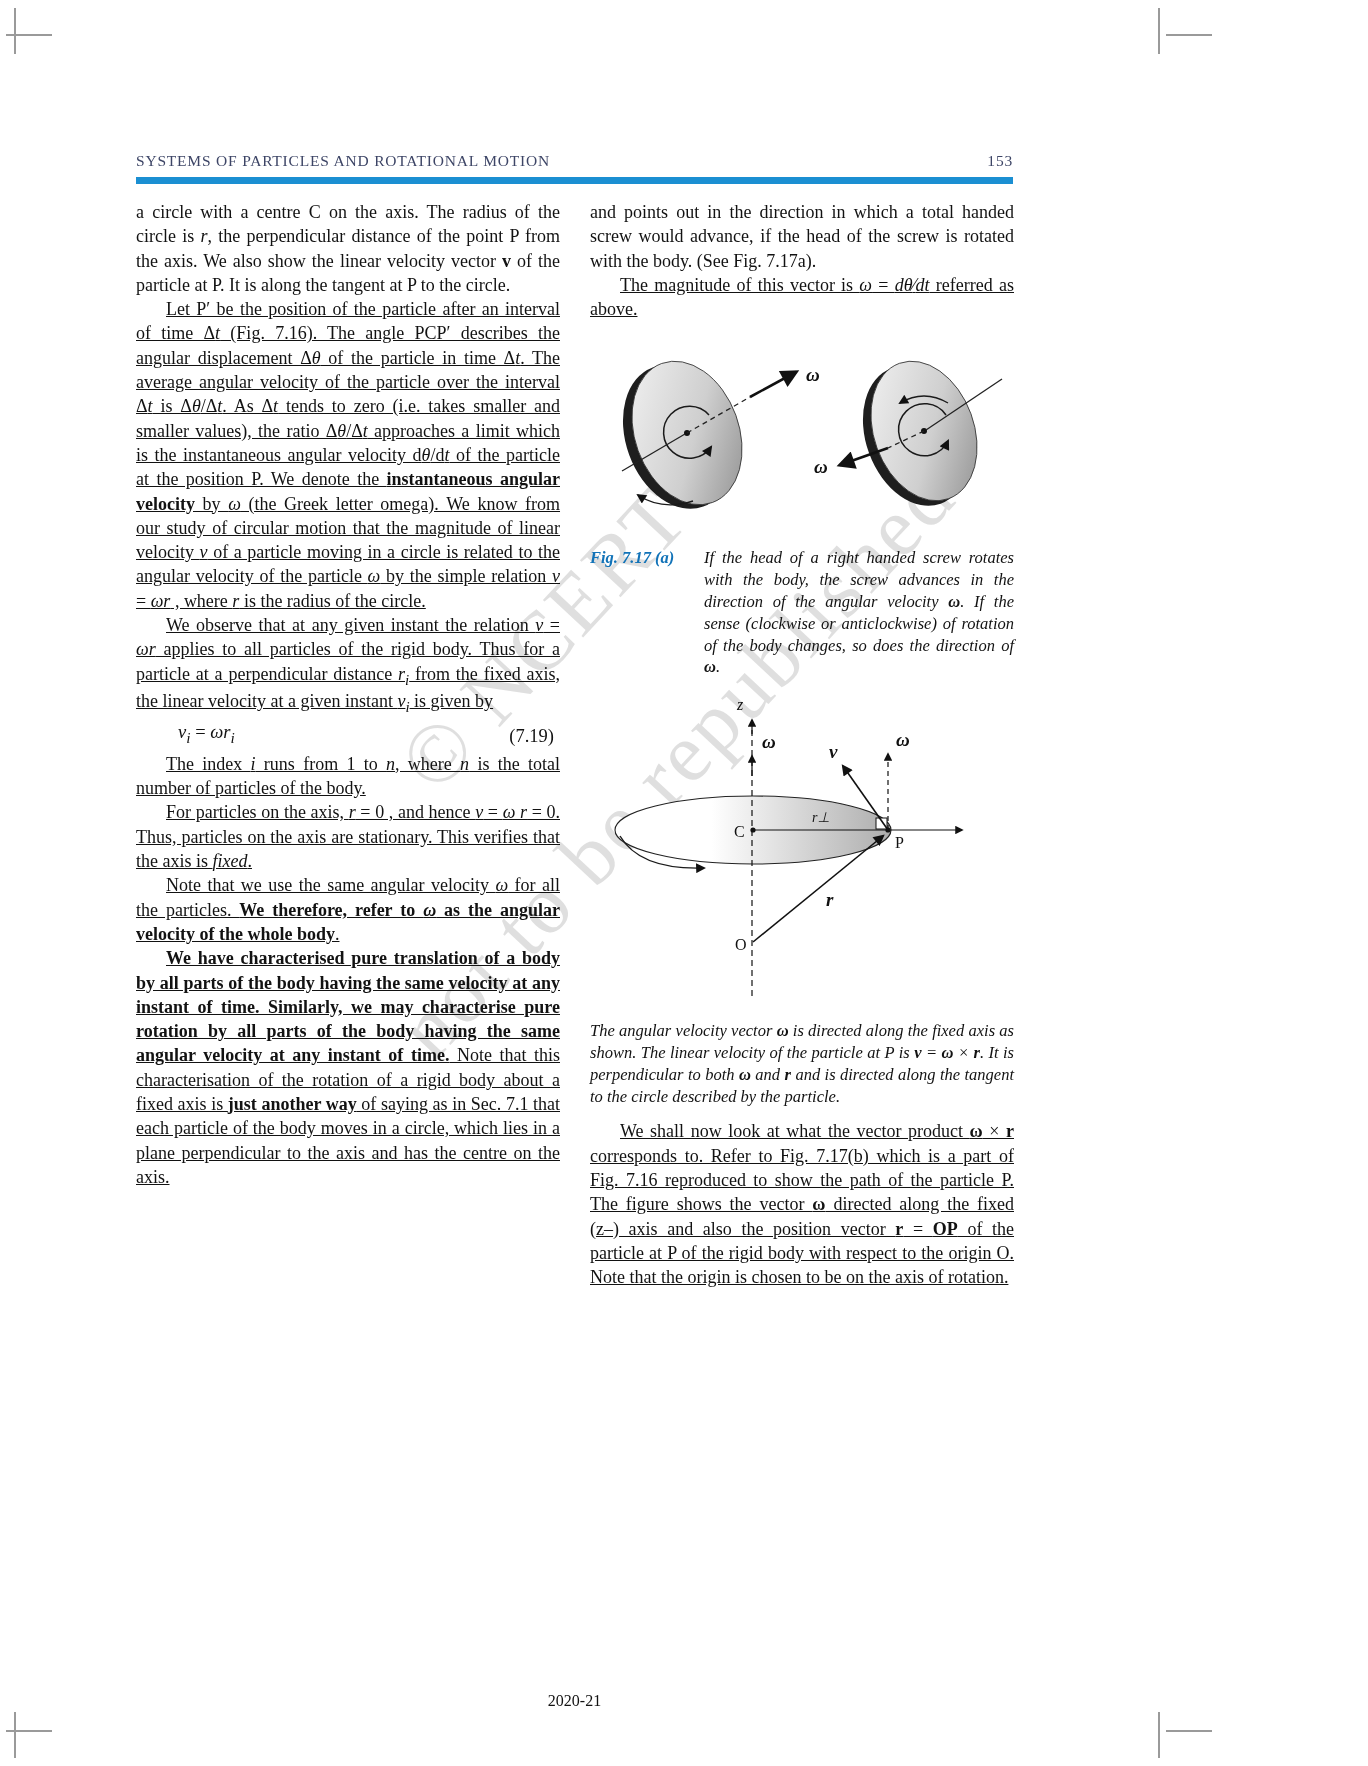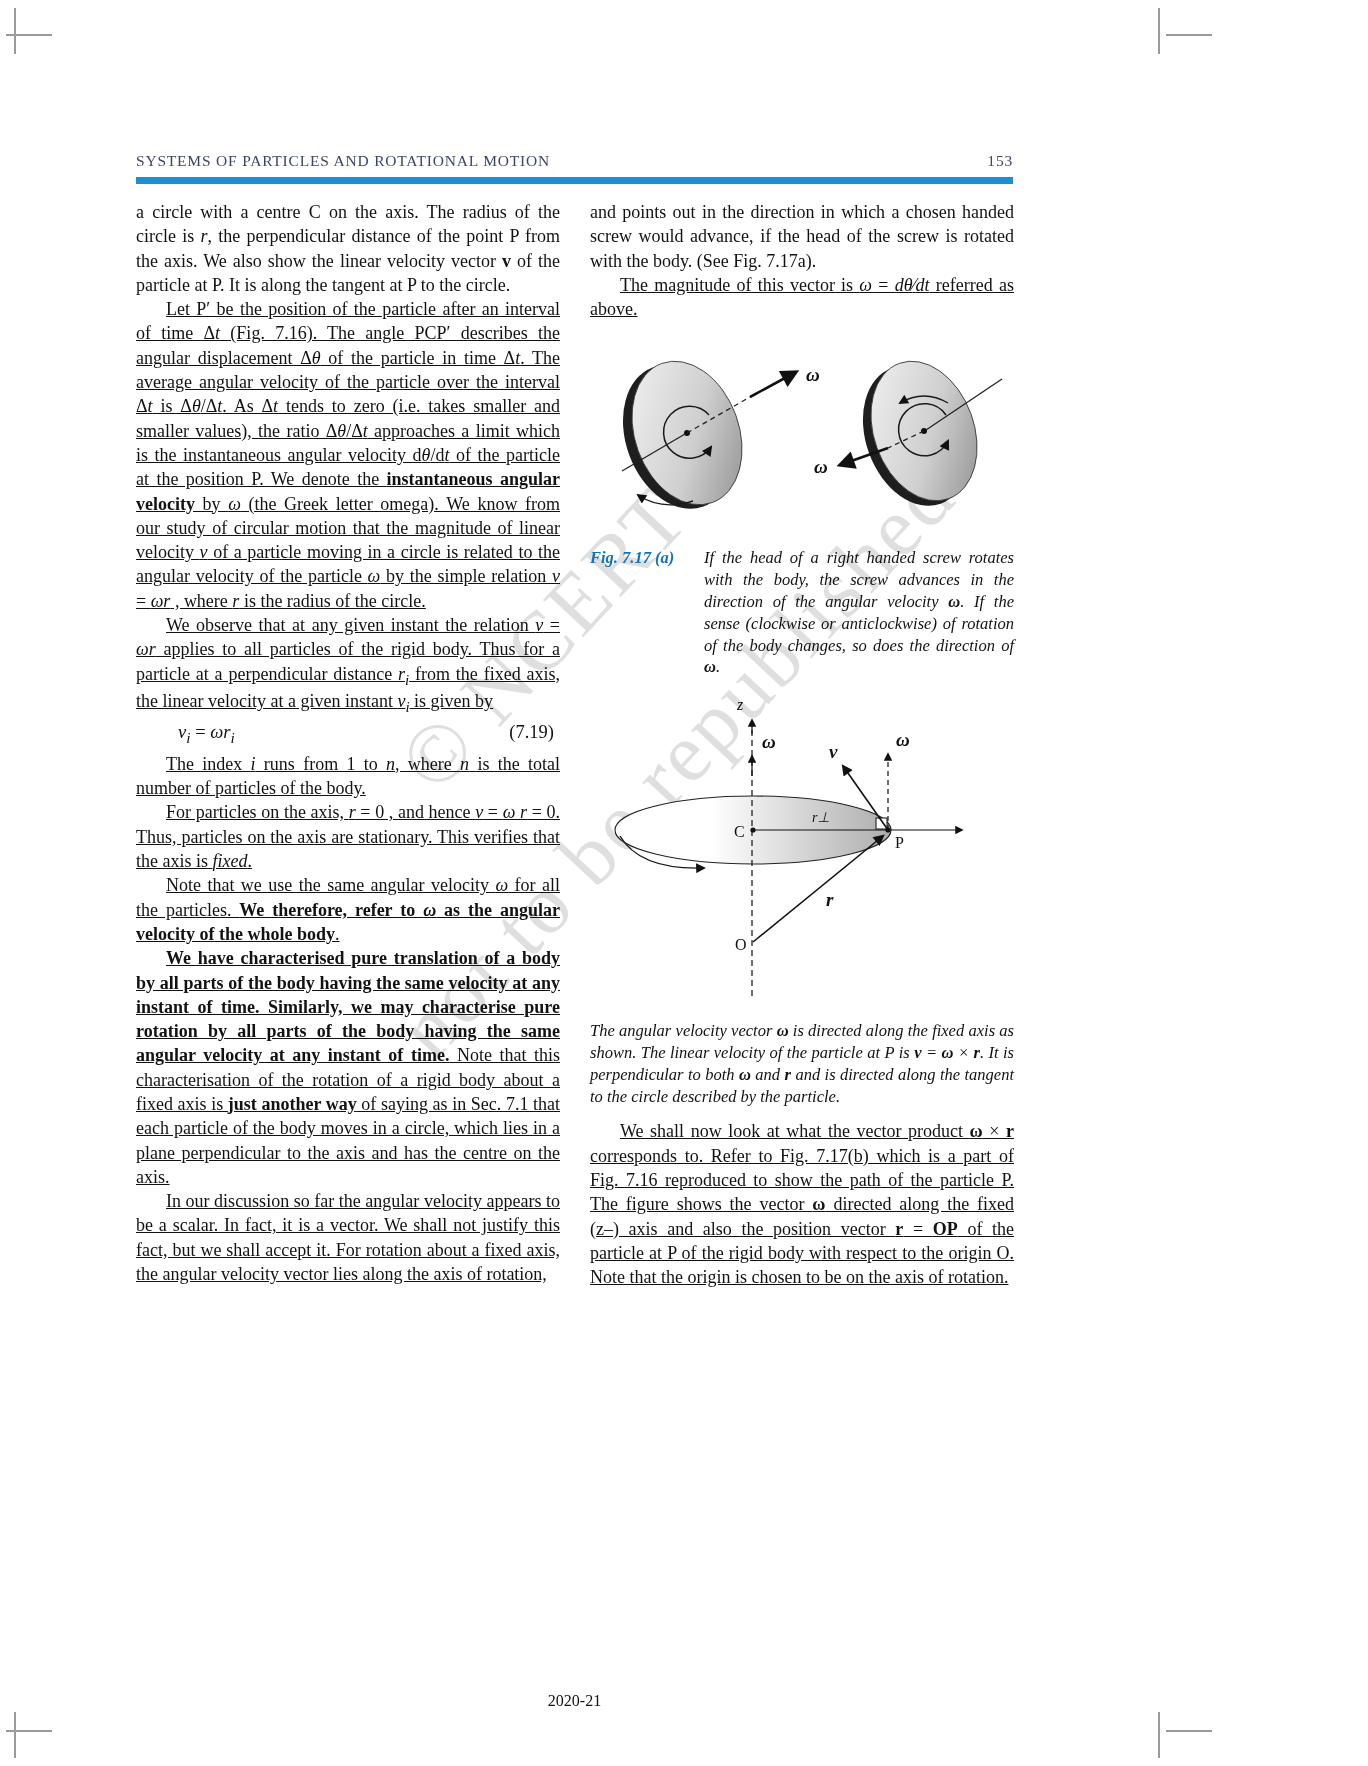--- a/index.html
+++ b/index.html
@@ -17,21 +17,21 @@
   .rule { position:absolute; left:136px; top:177px; width:877px; height:7px;
     background:var(--accent,#1b8fd2); }
 
   
   .col { position:absolute; top:200px; width:424px; font-size:18px;
     line-height:1.35; text-align:justify; }
   .col-left  { left:136px; }
   .col-right { left:590px; }
   p.para { margin:0; }
   p.indent { text-indent:30px;text-decoration:underline; }
-  p.equation { display:flex; justify-content:space-between; align-items:flex-start;
+  p.equation { display:flex; justify-content:space-between; align-items:flex-end;
     padding:3px 6px 3px 42px; text-indent:0; font-size:18.5px; }
   .eqnum { font-style:normal; }
 
   
   .fig { margin:16px 0 4px; }
   .figb { margin:12px 0 0 22px; }
   .caption { display:flex; gap:2px; font-size:16.5px; line-height:1.33;
     margin:8px 0 12px; }
   .caption-label { flex:0 0 112px; color:var(--caption-blue,#1273b8);
     font-weight:bold; font-style:italic; white-space:nowrap; }
@@ -85,26 +85,25 @@
       <p class="para indent">Let P′ be the position of the particle after an interval of time Δ<i>t</i> (Fig. 7.16). The angle PCP′ describes the angular displacement Δ<i>θ</i> of the particle in time Δ<i>t</i>. The average angular velocity of the particle over the interval Δ<i>t</i> is Δ<i>θ</i>/Δ<i>t</i>. As Δ<i>t</i> tends to zero (i.e. takes smaller and smaller values), the ratio Δ<i>θ</i>/Δ<i>t</i> approaches a limit which is the instantaneous angular velocity d<i>θ</i>/d<i>t</i> of the particle at the position P. We denote the <b>instantaneous angular velocity</b> by <i>ω</i> (the Greek letter omega). We know from our study of circular motion that the magnitude of linear velocity <i>v</i> of a particle moving in a circle is related to the angular velocity of the particle <i>ω</i> by the simple relation <i>v</i> = <i>ωr</i> , where <i>r</i> is the radius of the circle.</p>
       <p class="para indent">We observe that at any given instant the relation <i>v</i> = <i>ωr</i> applies to all particles of the rigid body. Thus for a particle at a perpendicular distance <i>r<sub>i</sub></i> from the fixed axis, the linear velocity at a given instant <i>v<sub>i</sub></i> is given by</p>
       <p class="para equation">
         <span class="eq"><i>v<sub>i</sub></i> = <i>ωr<sub>i</sub></i></span>
         <span class="eqnum">(7.19)</span>
       </p>
       <p class="para indent">The index <i>i</i> runs from 1 to <i>n</i>, where <i>n</i> is the total number of particles of the body.</p>
       <p class="para indent">For particles on the axis, <i>r</i> = 0 , and hence <i>v</i> = <i>ω r</i> = 0. Thus, particles on the axis are stationary. This verifies that the axis is <i>fixed</i>.</p>
       <p class="para indent">Note that we use the same angular velocity <i>ω</i> for all the particles. <b>We therefore, refer to <i>ω</i> as the angular velocity of the whole body</b>.</p>
       <p class="para indent"><b>We have characterised pure translation of a body by all parts of the body having the same velocity at any instant of time. Similarly, we may characterise pure rotation by all parts of the body having the same angular velocity at any instant of time.</b> Note that this characterisation of the rotation of a rigid body about a fixed axis is <b>just another way</b> of saying as in Sec. 7.1 that each particle of the body moves in a circle, which lies in a plane perpendicular to the axis and has the centre on the axis.</p>
-      <p class="para indent">In our discussion so far the angular velocity appears to be a scalar. In fact, it is a vector. We shall not justify this fact, but we shall accept it. For rotation about a fixed axis, the angular velocity vector lies along the axis of rotation,</p>
     </div>
 
   <div class="col col-right">
     <div>
-        <p class="para">and points out in the direction in which a chosen handed screw would advance, if the head of the screw is rotated with the body. (See Fig. 7.17a).</p>
+        <p class="para">and points out in the direction in which a total handed screw would advance, if the head of the screw is rotated with the body. (See Fig. 7.17a).</p>
         <p class="para indent">The magnitude of this vector is <i>ω</i> = <i>dθ</i>⁄<i>dt</i> referred as above.</p>
       </div>
 
     <div class="fig">
       <svg width="420" height="195" viewBox="0 0 420 195">
         <defs>
           <linearGradient id="gA" x1="0" y1="0" x2="1" y2="1">
             <stop offset="0" stop-color="#f4f4f4"></stop>
             <stop offset="0.55" stop-color="#cfcfcf"></stop>
             <stop offset="1" stop-color="#8a8a8a"></stop>

